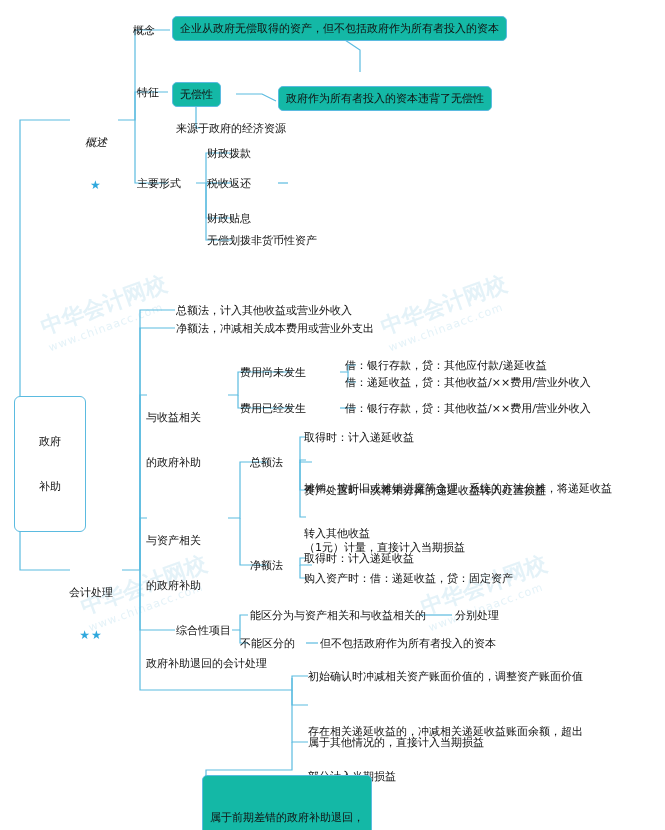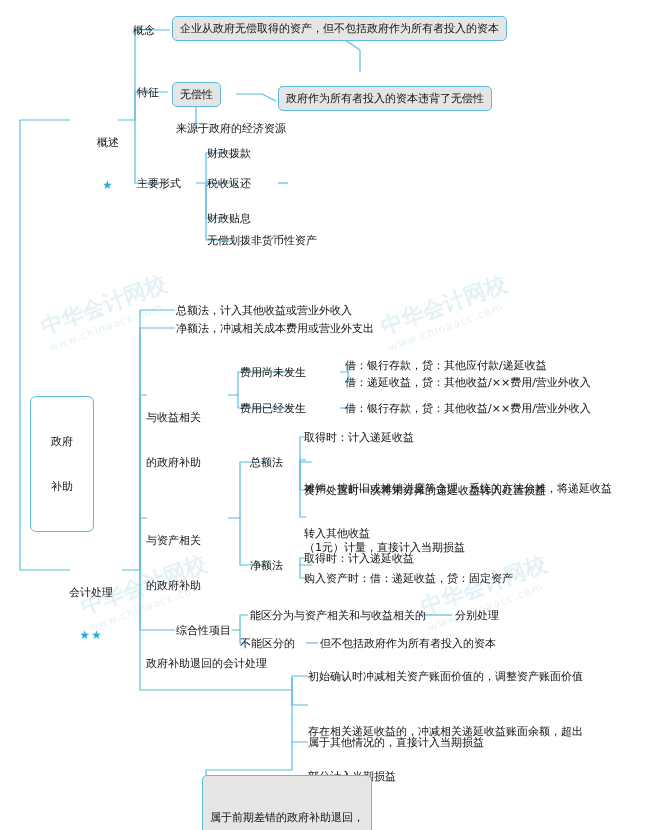--- a/index.html
+++ b/index.html
@@ -22,21 +22,21 @@
   }
   
   .plain{
     color:#111;
     font-size:11px;
   }
   
   .boxed{
     border:1px solid #5bbbe0;
     border-radius:5px;
-    background:#e5e5e5;
+    background:#14b8a6;
     padding:4px 7px;
     font-size:11px;
     color:#111;
   }
   .root-box{
     border:1px solid #5bbbe0;
     border-radius:6px;
     background:#fff;
     text-align:center;
     padding:7px 8px;
@@ -122,26 +122,26 @@
       <path d="M306,643 L318,643"></path>
 
       <path d="M145,690 L145,690 L292,690 L292,678"></path>
       <path d="M292,690 L292,676 L308,676"></path>
       <path d="M292,690 L292,705 L308,705"></path>
       <path d="M292,690 L292,742 L308,742"></path>
       <path d="M292,742 L292,770 L206,770 L206,780"></path>
     </g>
   </svg>
 
-  <div class="node root-box center" style="left:30px;top:396px;width:64px;">
+  <div class="node root-box center" style="left:14px;top:396px;width:72px;">
     <div>政府</div>
     <div>补助</div>
   </div>
 
-  <div class="node plain center" style="left:84px;top:105px;width:48px;">
+  <div class="node plain center" style="left:72px;top:105px;width:48px;font-style:italic;">
     <div>概述</div>
     <div class="star">★</div>
   </div>
 
   <div class="node plain center" style="left:60px;top:555px;width:62px;">
     <div>会计处理</div>
     <div class="star">★★</div>
   </div>
 
   <div class="node plain" style="left:133px;top:23px;">概念</div>

